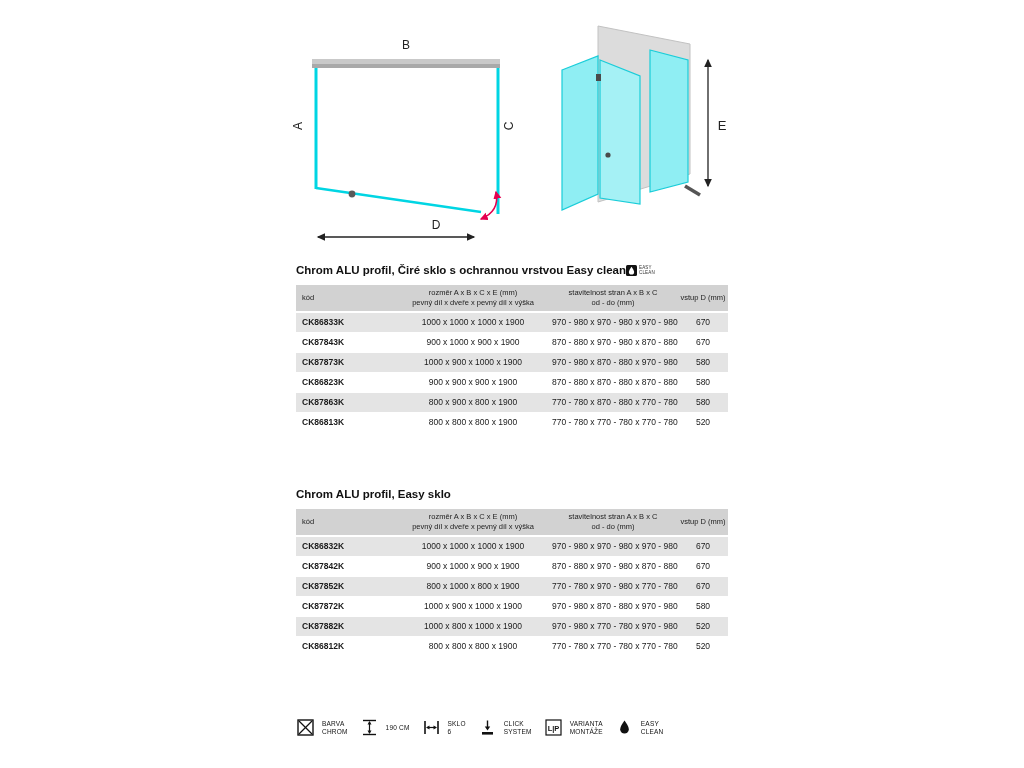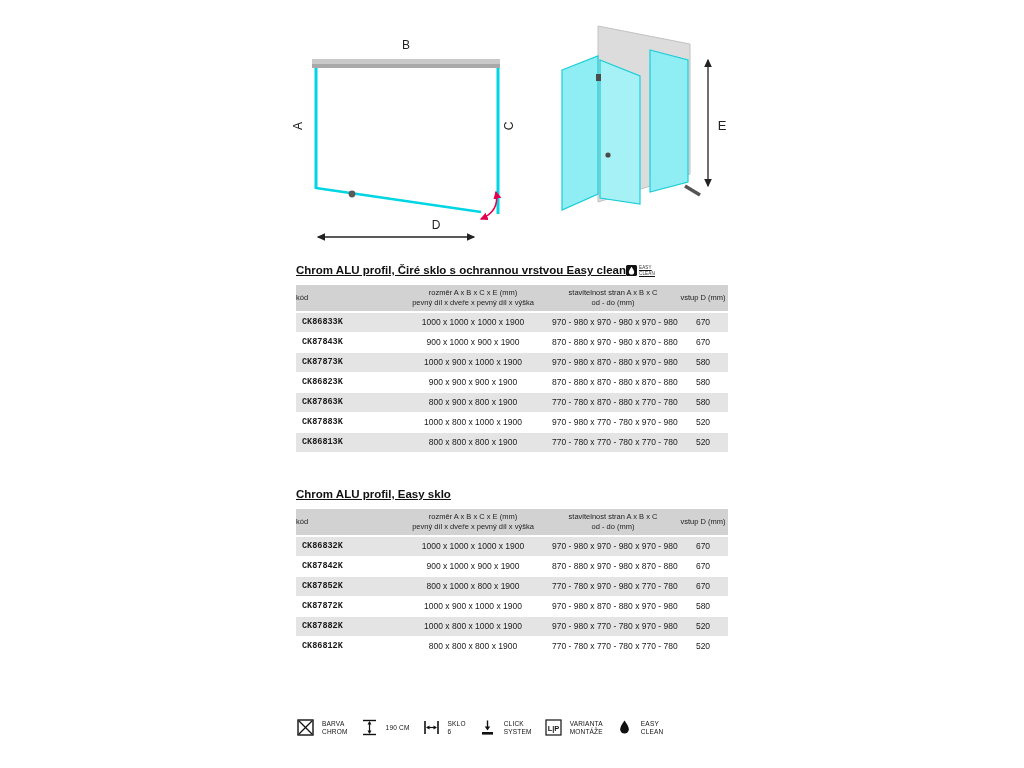--- a/index.html
+++ b/index.html
@@ -5,43 +5,43 @@
   html,body{margin:0;padding:0;}
   body{
     width:1024px;height:768px;background:#ffffff;position:relative;overflow:hidden;
     font-family:"Liberation Sans",sans-serif;color:#1a1a1a;
   }
   svg text{font-family:"Liberation Sans",sans-serif;}
   .plan-svg{position:absolute;left:285px;top:33px;}
   .iso-svg{position:absolute;left:550px;top:18px;}
 
   .section-title{
-    position:absolute;left:296px;display:flex;align-items:flex-end;
-    font-weight:bold;font-size:11.5px;color:#111;white-space:nowrap;text-decoration:underline;
+    position:absolute;left:296px;display:flex;align-items:center;
+    font-weight:bold;font-size:11.5px;color:#111;white-space:nowrap;
   }
   .t1-title{top:264px;}
   .t2-title{top:488px;}
   .badge{display:flex;align-items:center;gap:2px;}
   .badge-label{font-size:4.5px;line-height:1.2;color:#333;font-weight:normal;letter-spacing:.2px;}
 
   table{
     position:absolute;left:296px;width:432px;border-collapse:collapse;table-layout:fixed;
   }
   .table1{top:285px;}
   .table2{top:509px;}
   th{
     background:#d2d2d2;font-weight:normal;font-size:7.5px;line-height:1.3;
     padding:3px 2px;vertical-align:middle;border-bottom:2px solid #fff;color:#222;
   }
-  th:first-child{text-align:left;padding-left:0;}
+  th:first-child{text-align:left;padding-left:6px;}
   td{
     font-size:8.5px;height:19px;padding:0 4px;text-align:center;color:#1a1a1a;
     border-bottom:1px solid #fff;white-space:nowrap;overflow:hidden;
   }
-  td:first-child{text-align:left;font-weight:bold;padding-left:6px;font-family:Liberation Mono, monospace;}
+  td:first-child{text-align:left;font-weight:bold;padding-left:6px;}
   tbody tr:nth-child(odd){background:#e4e4e4;}
   tbody tr:nth-child(even){background:#ffffff;}
 
   .footer{
     position:absolute;left:297px;top:719px;display:flex;align-items:center;gap:13px;
   }
   .ficon{display:flex;align-items:center;gap:8px;}
   .flabel{font-size:6.5px;line-height:1.2;color:#111;letter-spacing:.2px;white-space:nowrap;}
 </style>
 </head>
@@ -174,26 +174,20 @@
           <td>870 - 880 x 870 - 880 x 870 - 880</td>
           <td>580</td>
         </tr>
         <tr>
           <td>CK87863K</td>
           <td>800 x 900 x 800 x 1900</td>
           <td>770 - 780 x 870 - 880 x 770 - 780</td>
           <td>580</td>
         </tr>
         <tr>
-          <td>CK87883K</td>
-          <td>1000 x 800 x 1000 x 1900</td>
-          <td>970 - 980 x 770 - 780 x 970 - 980</td>
-          <td>520</td>
-        </tr>
-        <tr>
           <td>CK86813K</td>
           <td>800 x 800 x 800 x 1900</td>
           <td>770 - 780 x 770 - 780 x 770 - 780</td>
           <td>520</td>
         </tr>
       </tbody>
   </table>
 
   <div class="section-title t2-title">
     <span>Chrom ALU profil, Easy sklo</span>

